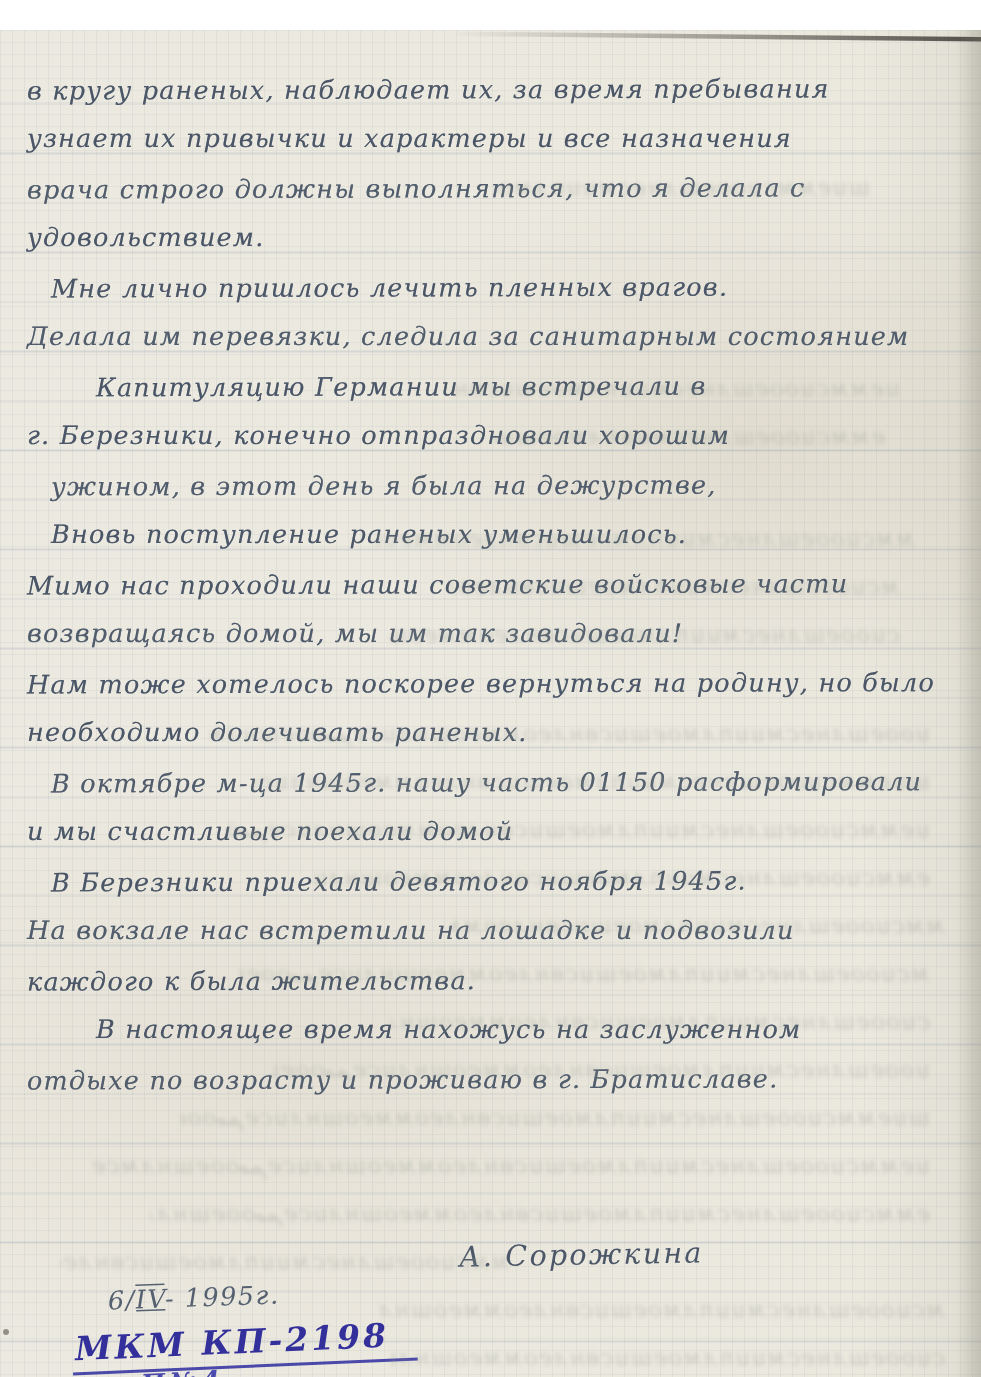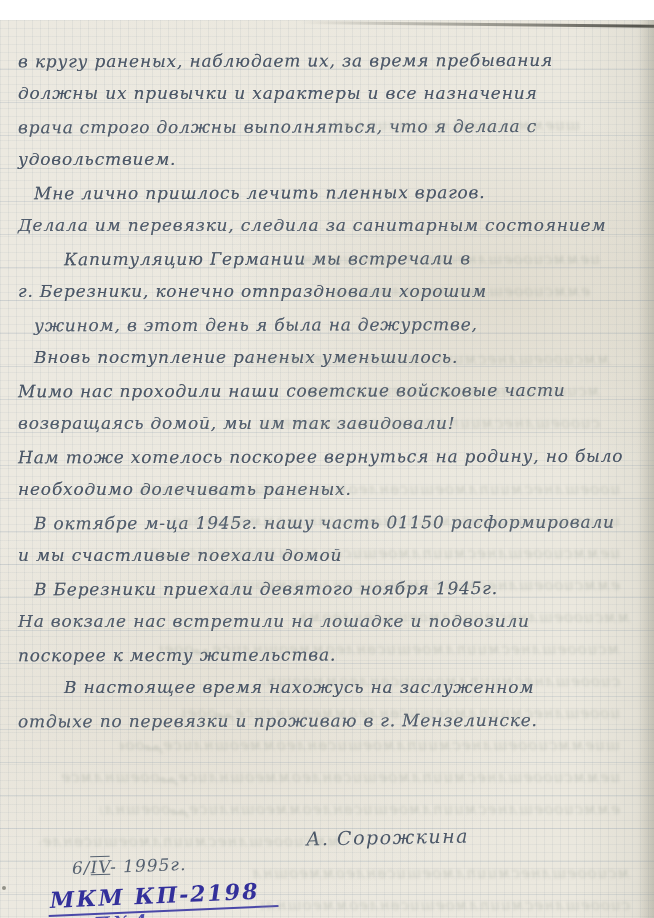--- a/index.html
+++ b/index.html
@@ -96,40 +96,40 @@
   .speck1{ position:absolute; left:2px; top:866px; width:4px; height:4px; background:#6b6b63; border-radius:50%; opacity:.7; }
   .speck2{ position:absolute; left:4px; top:901px; width:3px; height:3px; background:#7a7a70; border-radius:50%; opacity:.6; }
 </style>
 </head>
 <body>
 
 <div class="page">
 
   <div class="manuscript">
       <div class="hw-line ind-0">в кругу раненых, наблюдает их, за время пребывания</div>
-      <div class="hw-line ind-0">должны их привычки и характеры и все назначения</div>
+      <div class="hw-line ind-0">узнает их привычки и характеры и все назначения</div>
       <div class="hw-line ind-0">врача строго должны выполняться, что я делала с</div>
       <div class="hw-line ind-0">удовольствием.</div>
       <div class="hw-line ind-1">Мне лично пришлось лечить пленных врагов.</div>
       <div class="hw-line ind-0">Делала им перевязки, следила за санитарным состоянием</div>
       <div class="hw-line ind-2">Капитуляцию Германии мы встречали в</div>
       <div class="hw-line ind-0">г. Березники, конечно отпраздновали хорошим</div>
       <div class="hw-line ind-1">ужином, в этот день я была на дежурстве,</div>
       <div class="hw-line ind-1">Вновь поступление раненых уменьшилось.</div>
       <div class="hw-line ind-0">Мимо нас проходили наши советские войсковые части</div>
       <div class="hw-line ind-0">возвращаясь домой, мы им так завидовали!</div>
       <div class="hw-line ind-0">Нам тоже хотелось поскорее вернуться на родину, но было</div>
       <div class="hw-line ind-0">необходимо долечивать раненых.</div>
       <div class="hw-line ind-1">В октябре м-ца 1945г. нашу часть 01150 расформировали</div>
       <div class="hw-line ind-0">и мы счастливые поехали домой</div>
       <div class="hw-line ind-1">В Березники приехали девятого ноября 1945г.</div>
       <div class="hw-line ind-0">На вокзале нас встретили на лошадке и подвозили</div>
-      <div class="hw-line ind-0">поскорее к месту жительства.</div>
+      <div class="hw-line ind-0">каждого к была жительства.</div>
       <div class="hw-line ind-2">В настоящее время нахожусь на заслуженном</div>
-      <div class="hw-line ind-0">отдыхе по перевязки и проживаю в г. Мензелинске.</div>
+      <div class="hw-line ind-0">отдыхе по возрасту и проживаю в г. Братиславе.</div>
     </div>
 
   <div class="signature">А. Сорожкина</div>
 
   <div class="date-line"><span>6/</span><span class="roman">IV</span><span>- 1995г.</span></div>
 
   <div class="stamp">МКМ КП-2198</div>
   <div class="stamp-secondary">П№4</div>
 
   <div class="edge-top"></div>

